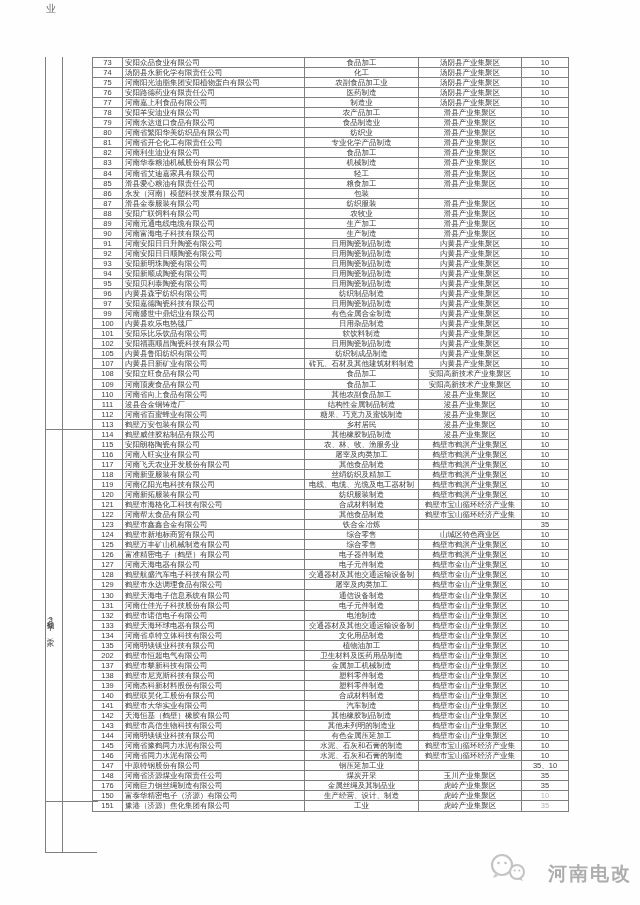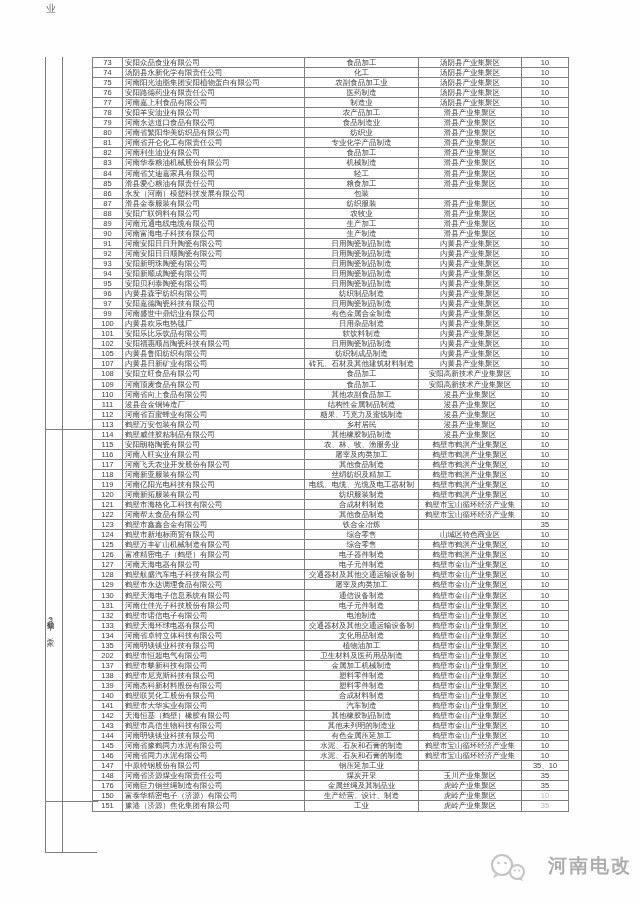--- a/index.html
+++ b/index.html
@@ -22,21 +22,21 @@
              font-size:7.5px;color:#3c3c3c;}
   table.main td{border:1px solid #7f7f7f;height:9.06px;line-height:9px;padding:0 2px;
                 overflow:hidden;white-space:nowrap;text-overflow:clip;}
   td.c-no{width:25px;text-align:center;}
   td.c-company{width:177px;text-align:left;padding-left:4px;}
   td.c-industry{width:109px;text-align:center;}
   td.c-cluster{width:98px;text-align:center;}
   td.c-value{width:42px;text-align:center;}
   td.muted{color:#b2b2b2;}
   
-  .watermark{position:absolute;right:8px;top:853px;display:flex;align-items:flex-start;gap:21px;}
+  .watermark{position:absolute;right:8px;top:853px;display:flex;align-items:flex-end;gap:21px;}
   .wm-text{font-size:19px;font-weight:bold;color:#a0a0a0;letter-spacing:2px;
            font-family:"Liberation Sans","DejaVu Sans",sans-serif;opacity:0.85;}
   .wm-icon{opacity:0.8;}
 </style>
 </head>
 <body>
 
 <div class="page">
 
   <div class="frag">业</div>

